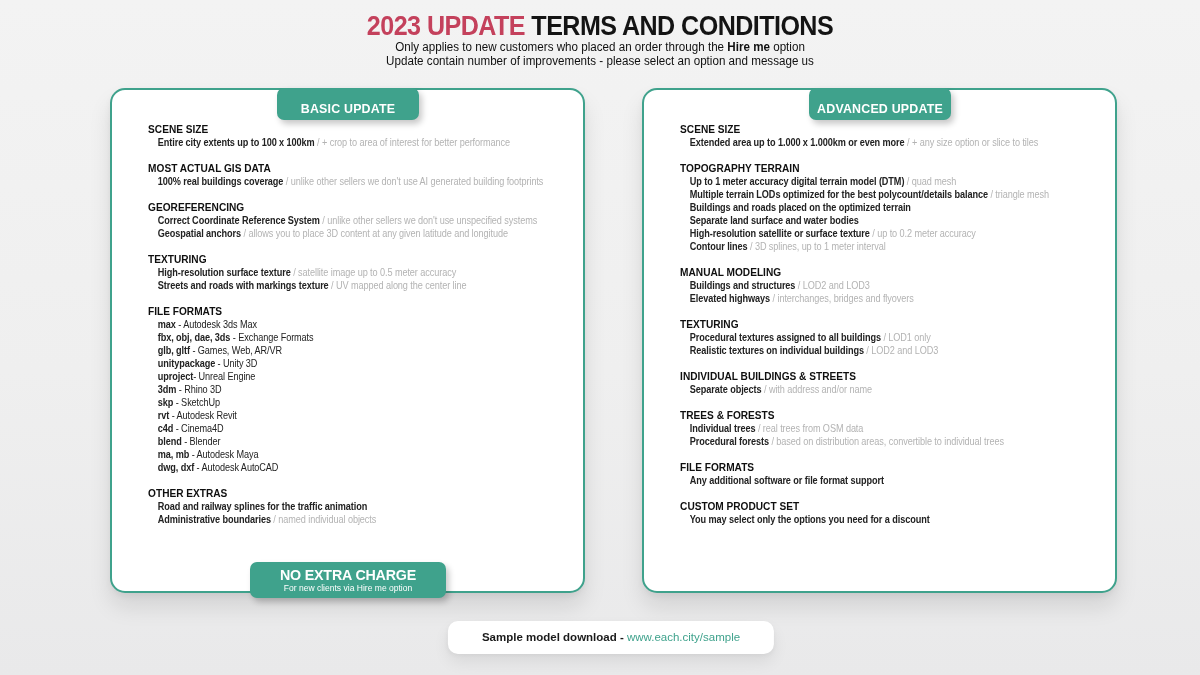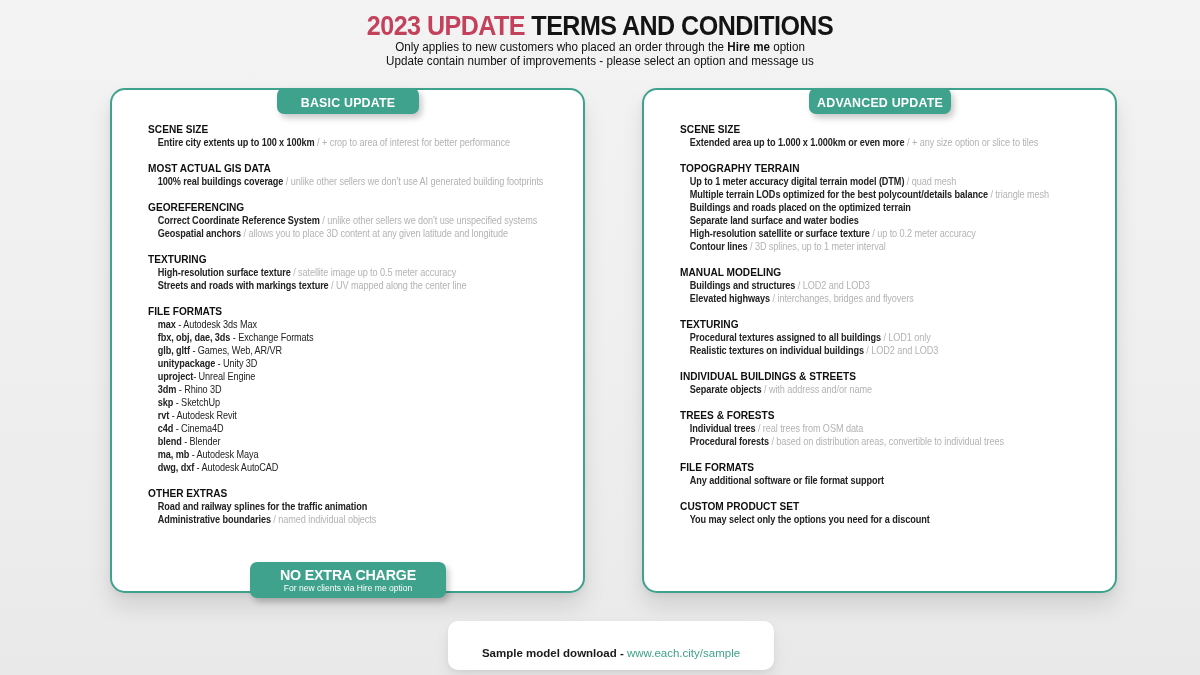--- a/index.html
+++ b/index.html
@@ -19,21 +19,21 @@
   .title .accent{color:var(--red);}
   .sub{font-size:12.5px;line-height:13.5px;color:#101010;}
   .sub b{font-weight:700;}
   
   .panel{position:absolute;top:88px;width:475px;height:505px;background:#fff;
     border:2.5px solid var(--teal);border-radius:15px;
     box-shadow:0 14px 22px rgba(0,0,0,0.10),0 3px 6px rgba(0,0,0,0.05);}
   .panel-basic{left:110px;}
   .panel-advanced{left:642px;}
   .badge-top{position:absolute;top:-2.5px;left:50%;transform:translateX(-50%);
-    background:var(--teal);color:#fff;border-radius:7px;width:142px;padding:7px 0 4px;
+    background:var(--teal);color:#fff;border-radius:7px;width:142px;padding:13px 0 4px;
     text-align:center;box-shadow:3px 4px 6px rgba(0,0,0,0.22);}
   .badge-top .bt-label{display:block;font-weight:700;font-size:13.5px;letter-spacing:0.2px;
     transform:scaleX(0.92);white-space:nowrap;}
   .badge-bottom{position:absolute;bottom:-7px;left:50%;transform:translateX(-50%);
     background:var(--teal);color:#fff;border-radius:7px;min-width:142px;padding:4px 24px 5px;
     text-align:center;box-shadow:3px 4px 6px rgba(0,0,0,0.22);}
   .bb-title{display:block;font-weight:800;font-size:15.5px;line-height:17px;
     transform:scaleX(0.92);white-space:nowrap;letter-spacing:-0.2px;}
   .bb-sub{display:block;font-weight:400;font-size:8.8px;line-height:10px;
     transform:scaleX(0.97);white-space:nowrap;}
@@ -41,21 +41,21 @@
   .sections{position:absolute;top:33px;left:0;width:536px;padding-left:41px;
     transform:scaleX(0.88);transform-origin:0 0;}
   .sec{margin-bottom:13px;}
   .sec-h{font-size:11.5px;font-weight:800;color:#0f0f0f;line-height:13px;white-space:nowrap;}
   .item{padding-left:11px;font-size:10.4px;line-height:13px;white-space:nowrap;letter-spacing:-0.1px;}
   .ib{font-weight:700;color:var(--item);}
   .ir{font-weight:400;color:var(--item);}
   .in{font-weight:400;color:var(--note);}
   
   .footer-pill{position:absolute;top:621px;left:611px;transform:translateX(-50%);
-    background:#fff;border-radius:10px;padding:26px 34px 11px;white-space:nowrap;
+    background:#fff;border-radius:10px;padding:10px 34px 11px;white-space:nowrap;
     box-shadow:0 8px 16px rgba(0,0,0,0.07),0 2px 4px rgba(0,0,0,0.04);
     font-size:11.5px;color:#1a1a1a;font-weight:700;}
   .footer-pill .link{color:var(--teal);font-weight:400;text-decoration:none;cursor:pointer;}
 </style>
 </head>
 <body>
 
 <div class="header">
   <div class="title">
     <span class="accent">2023 UPDATE</span><span> TERMS AND CONDITIONS</span>

